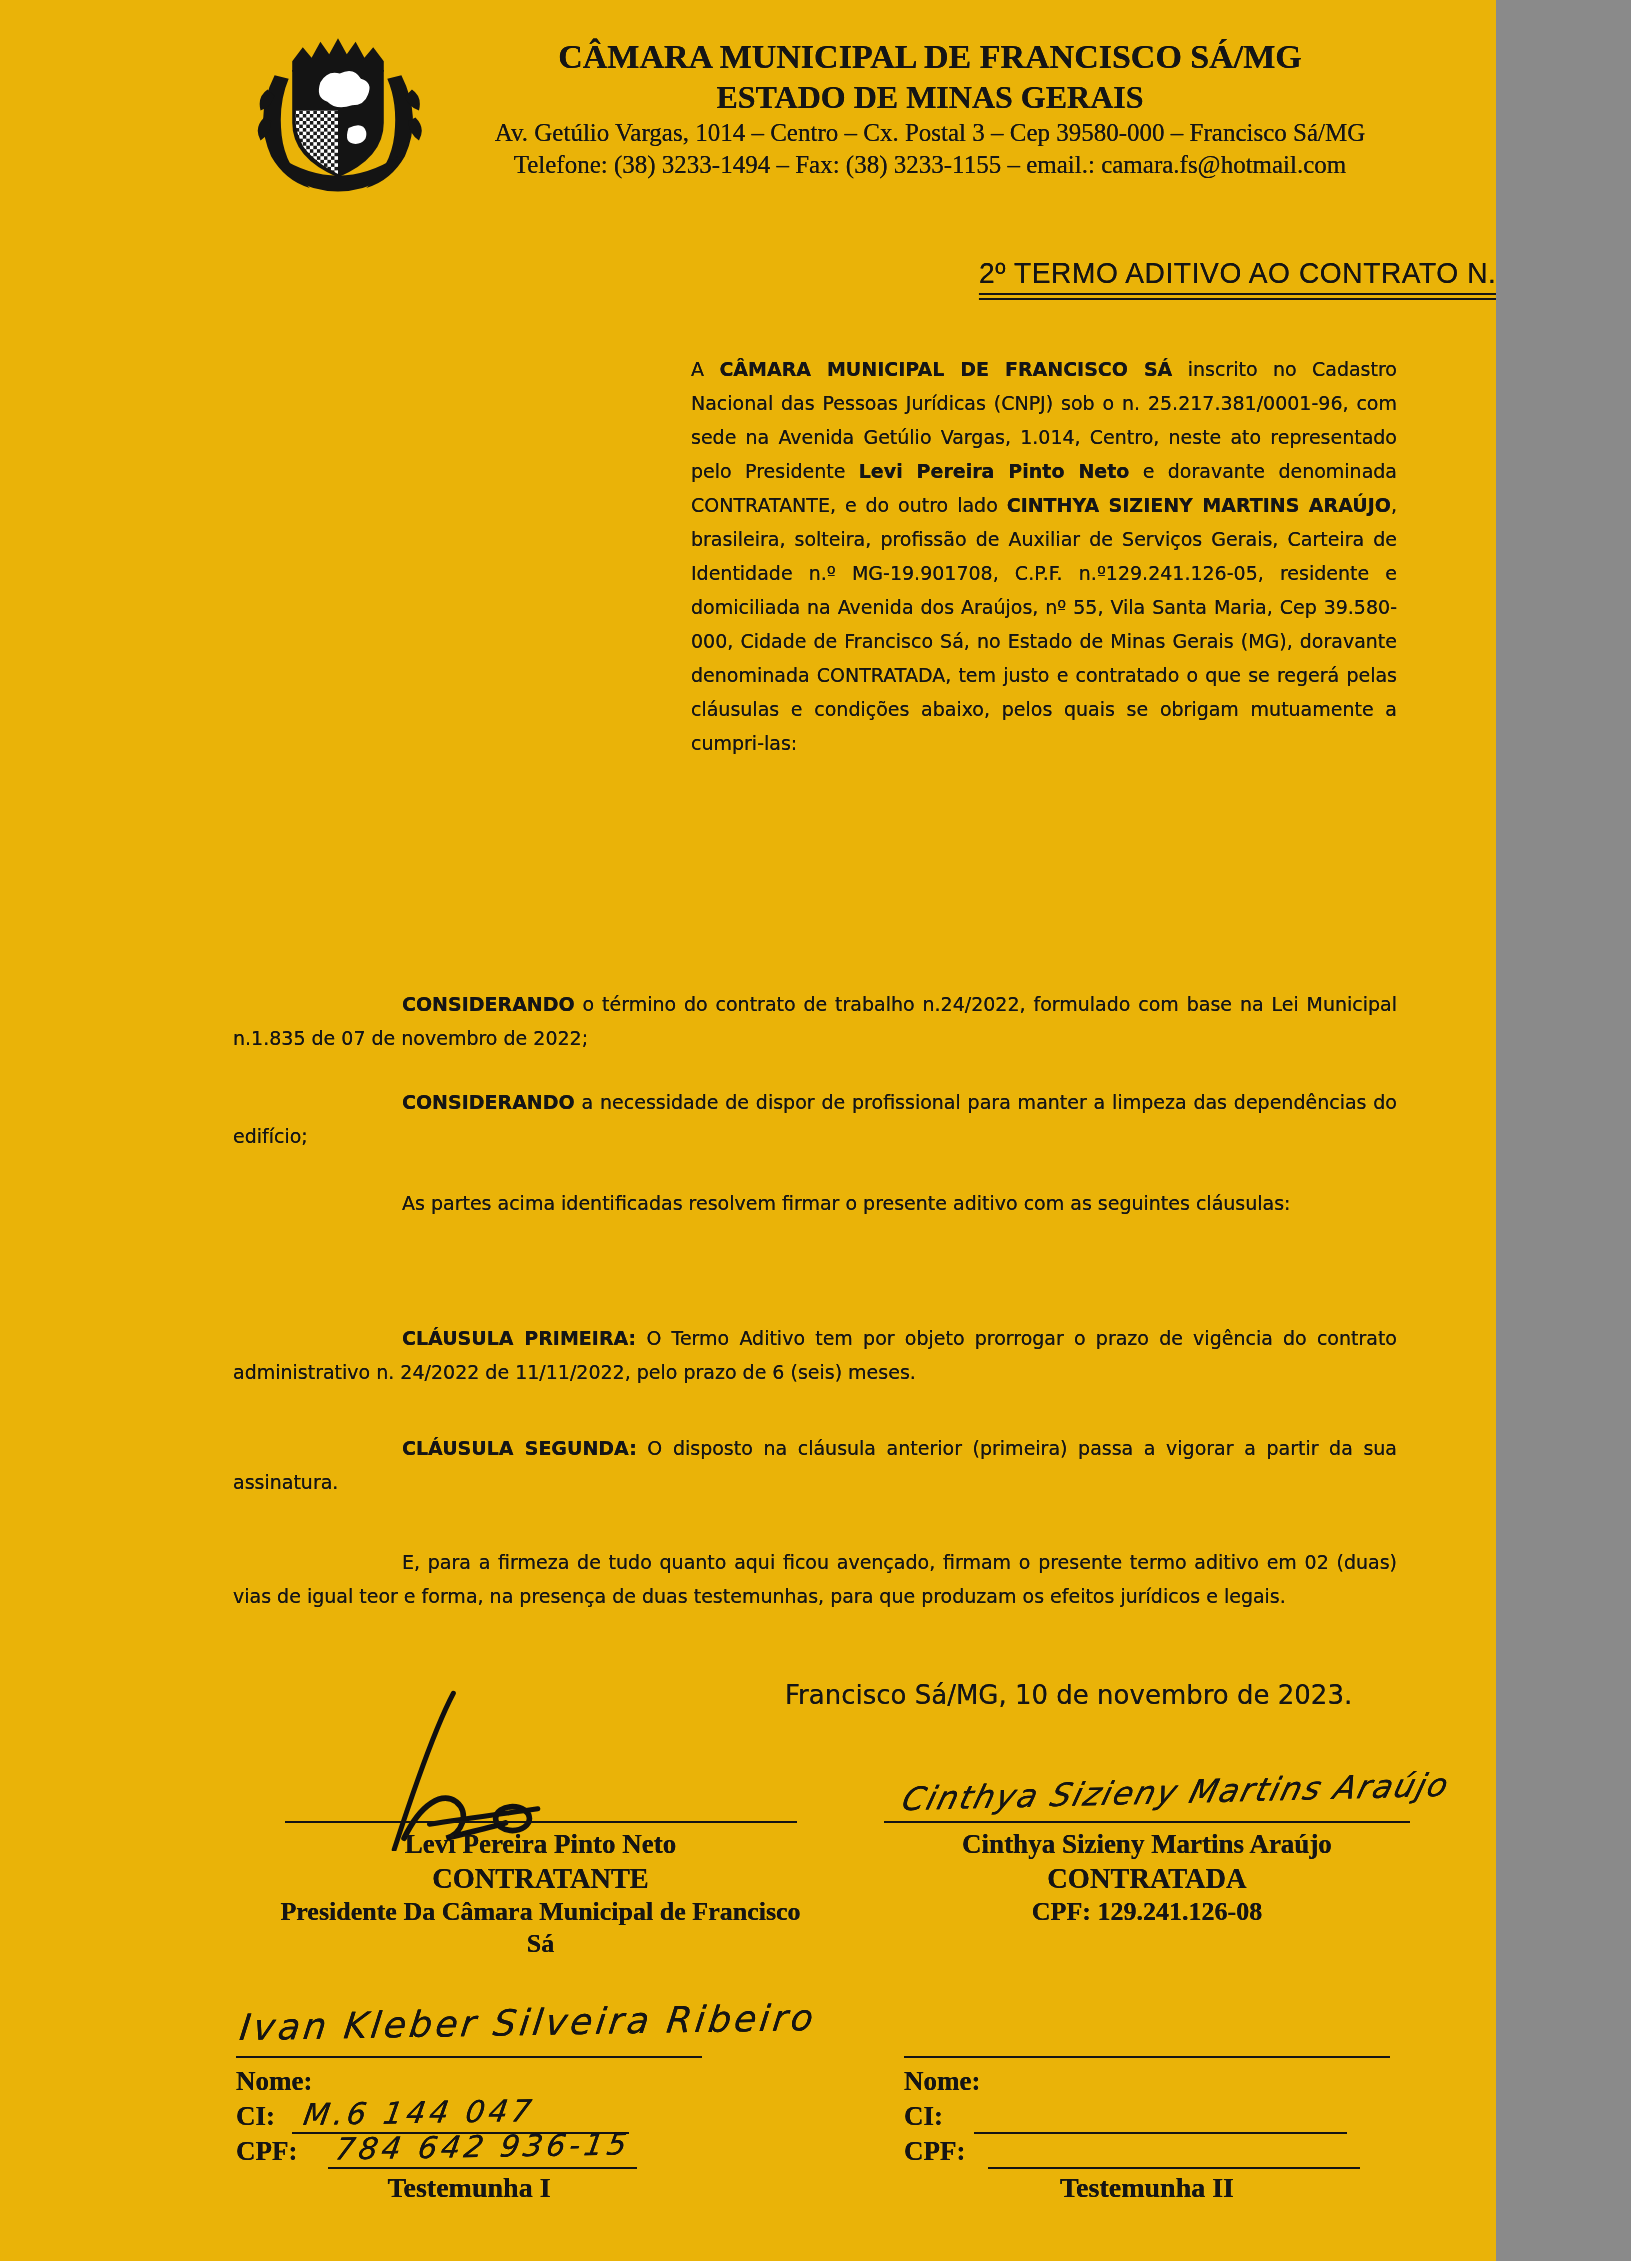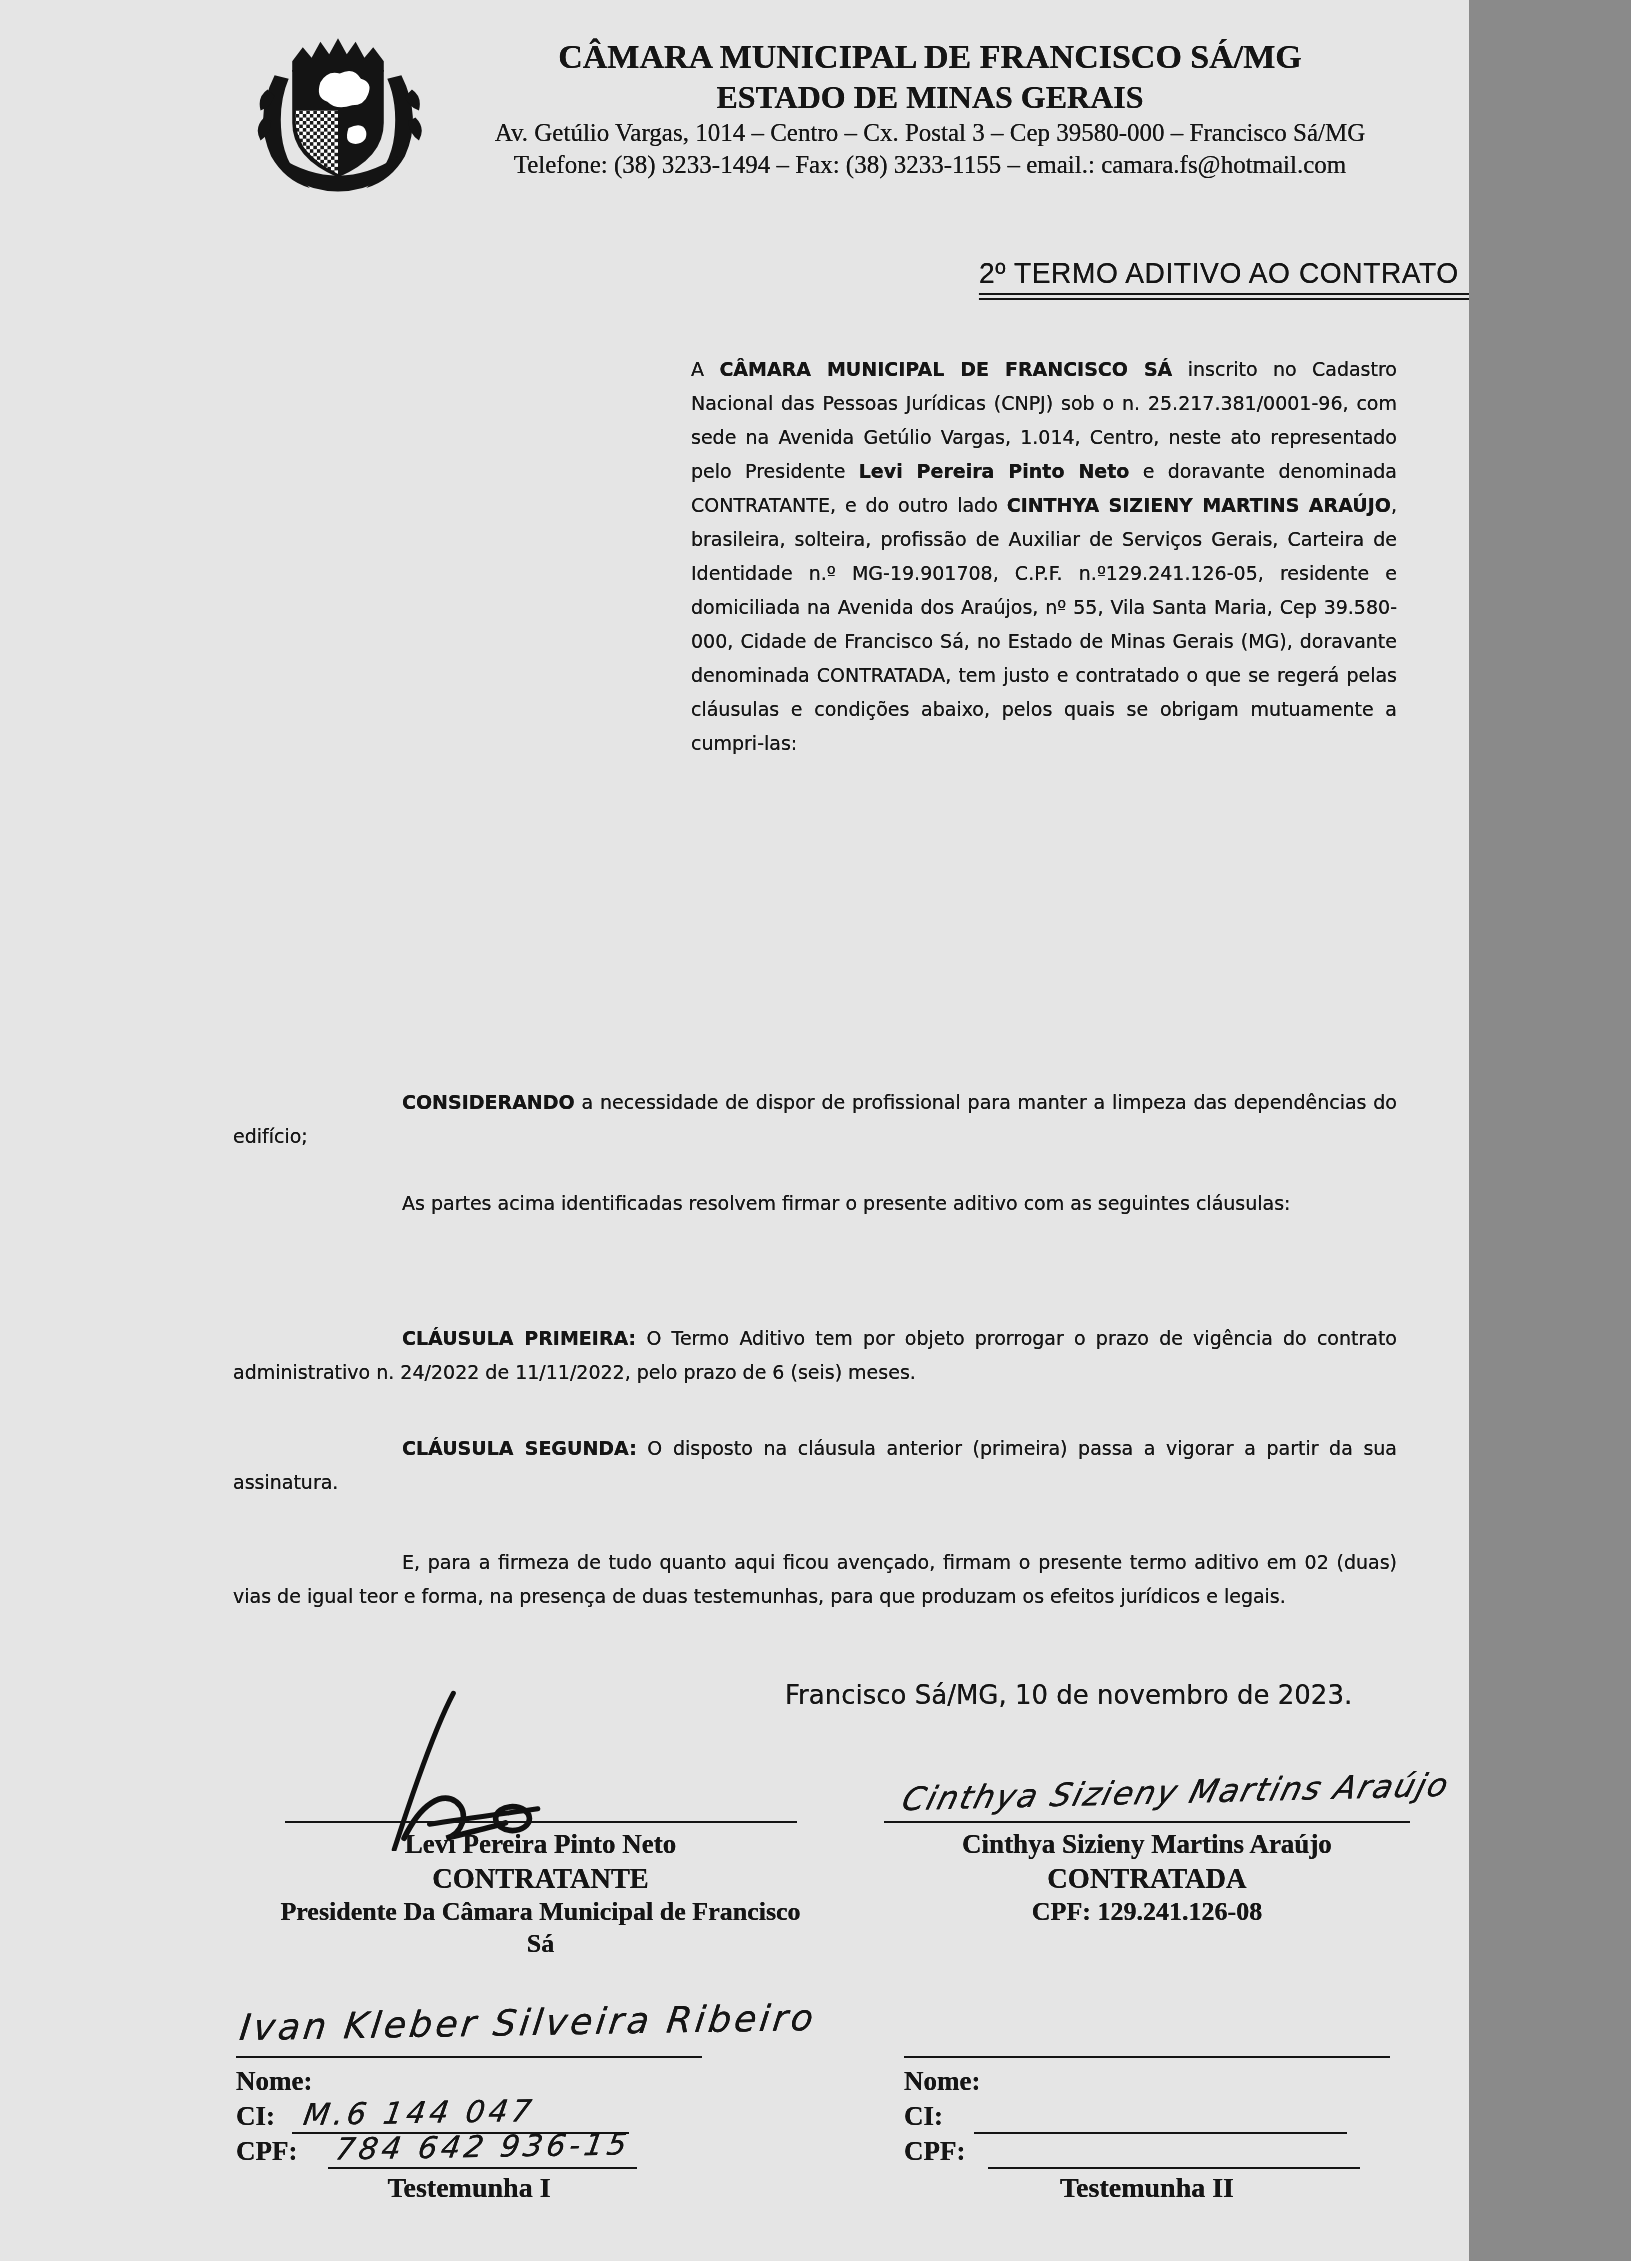--- a/index.html
+++ b/index.html
@@ -1,22 +1,23 @@
 <!DOCTYPE html>
 <html lang="pt-BR" style="font-size:10.3px"><head>
 <meta charset="utf-8">
 <style>
   html,body{margin:0;padding:0;background:#8a8a8a;}
   .page{
     position:relative;
     width:1469px;height:2261px;
-    background:#e5e5e5;
+    background:#eab308;
     color:#151515;
     overflow:hidden;
     font-family:"DejaVu Sans",sans-serif;
+    padding-left:27px;
   }
   .abs{position:absolute;}
   
   .hdr-text{left:439px;top:37px;width:982px;text-align:center;}
   .hdr-org{
     font-family:"Liberation Serif",serif;font-weight:bold;
     font-size:34px;line-height:40px;letter-spacing:0px;
     text-shadow:0 0 0.6px #111;
   }
   .hdr-addr{
@@ -105,20 +106,23 @@
   </div>
 
   <div class="abs doc-title-wrap">
     <span class="doc-title">2º TERMO ADITIVO AO CONTRATO N.º 24/2022</span>
   </div>
 
   <div class="abs body-sans intro-block">
     <span>A </span><span class="b">CÂMARA MUNICIPAL DE FRANCISCO SÁ</span><span> inscrito no Cadastro Nacional das Pessoas Jurídicas (CNPJ) sob o n. 25.217.381/0001-96, com sede na Avenida Getúlio Vargas, 1.014, Centro, neste ato representado pelo Presidente </span><span class="b">Levi Pereira Pinto Neto</span><span> e doravante denominada CONTRATANTE, e do outro lado </span><span class="b">CINTHYA SIZIENY MARTINS ARAÚJO</span><span>, brasileira, solteira, profissão de Auxiliar de Serviços Gerais, Carteira de Identidade n.º MG-19.901708, C.P.F. n.º129.241.126-05, residente e domiciliada na Avenida dos Araújos, nº 55, Vila Santa Maria, Cep 39.580-000, Cidade de Francisco Sá, no Estado de Minas Gerais (MG), doravante denominada CONTRATADA, tem justo e contratado o que se regerá pelas cláusulas e condições abaixo, pelos quais se obrigam mutuamente a cumpri-las:</span>
   </div>
 
+  <div class="abs body-sans para" style="top:987px;">
+    <span class="b">CONSIDERANDO</span><span> o término do contrato de trabalho n.24/2022, formulado com base na Lei Municipal n.1.835 de 07 de novembro de 2022;</span>
+  </div>
 
   <div class="abs body-sans para" style="top:1085px;">
     <span class="b">CONSIDERANDO</span><span> a necessidade de dispor de profissional para manter a limpeza das dependências do edifício;</span>
   </div>
 
   <div class="abs body-sans para" style="top:1186px;">
     <span>As partes acima identificadas resolvem firmar o presente aditivo com as seguintes cláusulas:</span>
   </div>
 
   <div class="abs body-sans para" style="top:1284px;margin-top:37px;">

